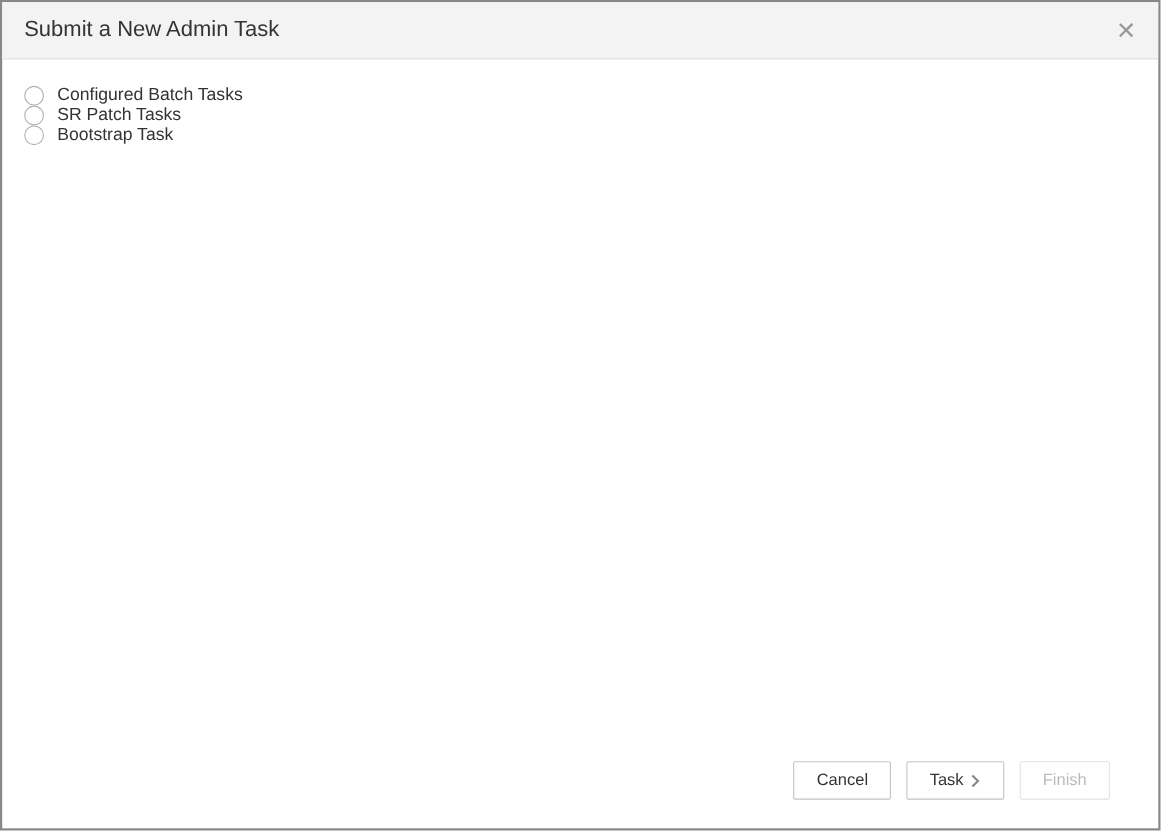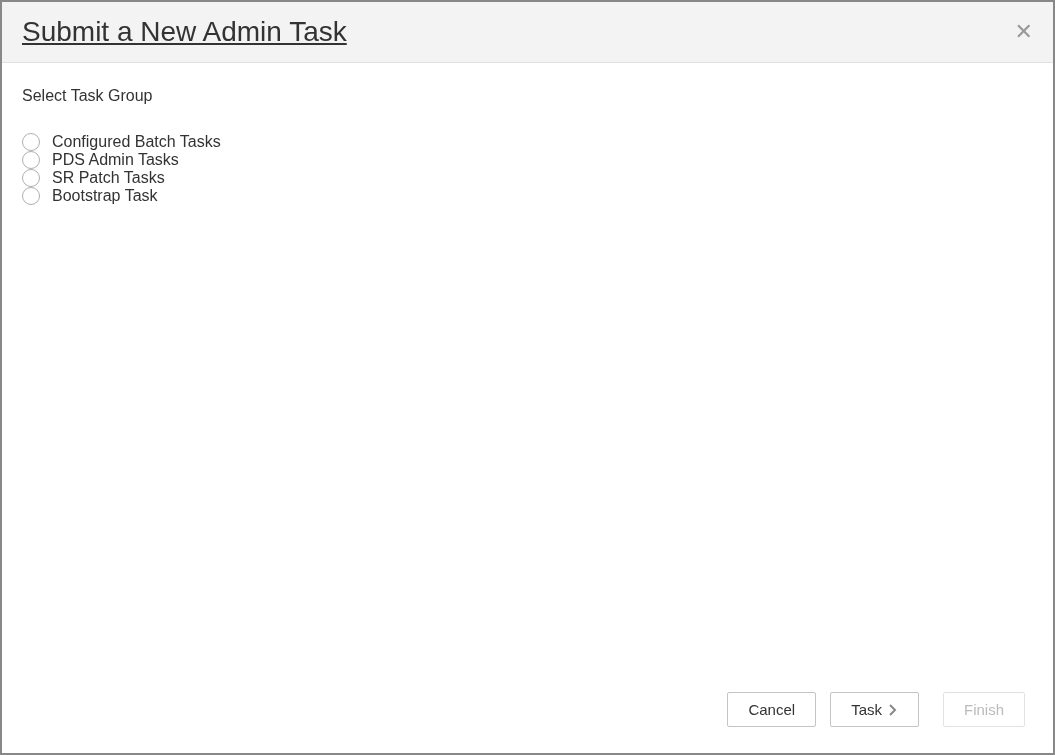--- a/index.html
+++ b/index.html
@@ -18,24 +18,23 @@
     }
     .dialog-header {
       background: #f3f3f3;
       border-bottom: 1px solid #e0e0e0;
       padding: 14px 20px;
       display: flex;
       justify-content: space-between;
       align-items: center;
     }
     .dialog-title {
-      font-size: 28px;
+      font-size: 20px;
       font-weight: 400;
       color: #333;
-      text-decoration: underline;
     }
     .close-btn {
       background: none;
       border: none;
       font-size: 22px;
       color: #999;
       cursor: pointer;
       line-height: 1;
       padding: 0;
     }
@@ -83,69 +82,63 @@
     }
     .radio-label {
       font-size: 16px;
       color: #333;
     }
     .dialog-footer {
       display: flex;
       justify-content: flex-end;
       align-items: center;
       gap: 14px;
-      padding: 16px 28px 26px;
+      padding: 16px 44px 26px;
     }
     .btn {
       border: 1px solid #c4c4c4;
       background: #fff;
       padding: 8px 20px;
       font-size: 15px;
       color: #333;
       cursor: pointer;
       border-radius: 2px;
       display: inline-flex;
       align-items: center;
       gap: 6px;
     }
     .btn.disabled {
       color: #bbb;
       border-color: #e2e2e2;
       background: #fff;
       cursor: default;
-      margin-left: 10px;
     }
     .chevron-right {
       display: inline-block;
     }
     .chevron-right svg {
       display: block;
     }
   </style>
 </head>
 <body>
 
 <div class="dialog-header">
   <h1 class="dialog-title">Submit a New Admin Task</h1>
   <button class="close-btn">
     <span>✕</span>
   </button>
 </div>
 
 <div class="dialog-body">
-  <div class="section-label">Select Task Group</div>
   <div class="radio-group">
 
   <label class="radio-option">
         <span class="radio-circle"></span>
         <span class="radio-label">Configured Batch Tasks</span>
-      </label>
-      <label class="radio-option">
-        <span class="radio-circle"></span>
-        <span class="radio-label">PDS Admin Tasks</span>
       </label>
       <label class="radio-option">
         <span class="radio-circle"></span>
         <span class="radio-label">SR Patch Tasks</span>
       </label>
       <label class="radio-option">
         <span class="radio-circle"></span>
         <span class="radio-label">Bootstrap Task</span>
       </label>
     </div>

